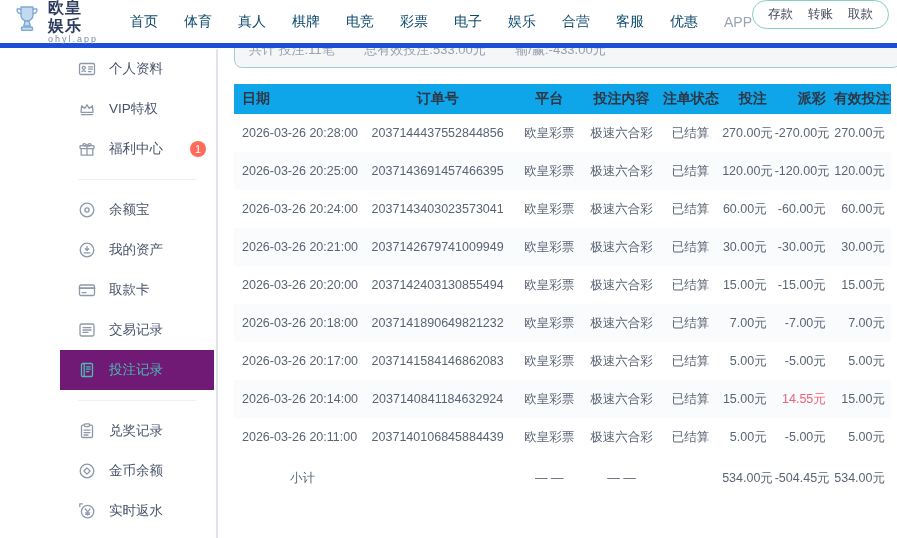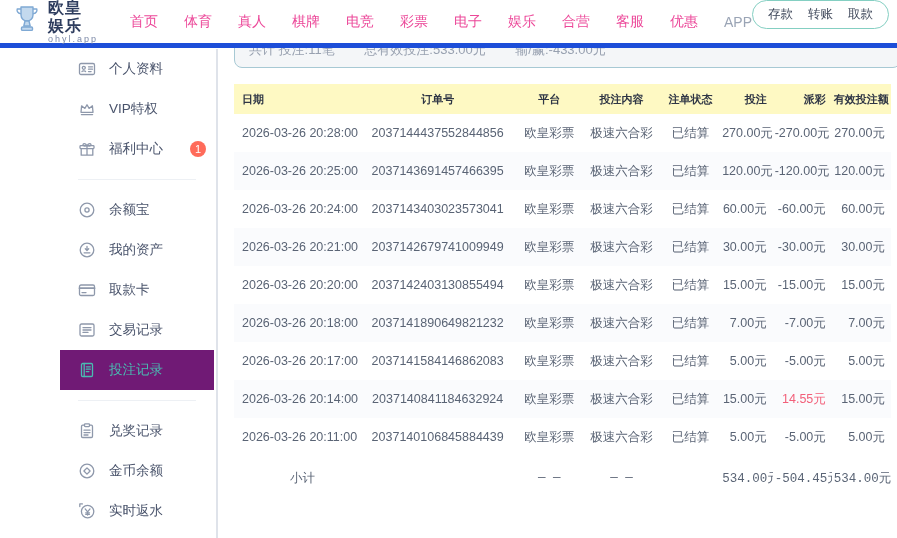--- a/index.html
+++ b/index.html
@@ -7,21 +7,21 @@
     font-family:"Liberation Sans","DejaVu Sans",sans-serif; }
   .app { position:relative; width:897px; height:538px; background:#fff; }
 
   
   header { position:relative; z-index:10; height:48px; background:#fff;
     display:flex; padding-left:12px; border-bottom:5px solid #1d4ed8; }
   .logo { display:flex; align-items:center; gap:6px; cursor:pointer; }
   .logo-text-main { font-size:16px; font-weight:bold; color:#2d3c5e; letter-spacing:1px; line-height:1.1; }
   .logo-text-sub { font-size:9px; color:#7d8aa8; letter-spacing:2px; }
   nav { display:flex; align-items:center; gap:26px; margin-left:32px; }
-  nav a { font-size:14px; color:#ec4899; text-decoration:none; cursor:pointer; white-space:nowrap; }
+  nav a { font-size:14px; color:#0c4a6e; text-decoration:none; cursor:pointer; white-space:nowrap; }
   nav a.muted { color:#9aa4b5; }
   .wallet-pill { margin-left:auto; margin-right:14px; height:29px; display:flex; align-items:center;
     gap:15px; padding:0 15px; border:1px solid #84cfc2; border-radius:16px; }
   .wallet-pill a { font-size:12.5px; color:#3c4558; text-decoration:none; cursor:pointer; white-space:nowrap; }
 
   
   aside { position:absolute; left:60px; top:49px; width:154px; background:#fff; }
   .side-item { height:40px; display:flex; align-items:center; gap:13px; padding-left:18px;
     font-size:13.5px; color:#49536b; cursor:pointer; white-space:nowrap; }
   .side-item .ic { width:18px; height:18px; flex:none; color:#8e98ab; display:flex; }
@@ -34,29 +34,29 @@
 
   
   main { position:absolute; left:218px; top:48px; width:679px; height:490px;
     padding:0 6px 0 16px; overflow:hidden; }
   .summary-box { margin-top:-16px; margin-right:-10px; height:36px; padding:8px 14px 0;
     background:#f4f6f8; border:1px solid #a7c9d4; border-radius:8px;
     font-size:13px; color:#98a1b0; white-space:nowrap; overflow:hidden; }
   .summary-box span { margin-right:26px;margin-top:40px; }
 
   table { width:100%; border-collapse:collapse; table-layout:fixed; margin-top:16px; }
-  th { height:30px; background:#fef9c3; font-size:11px; font-weight:bold; color:#2f3645; }
+  th { height:30px; background:#0ea5e9; font-size:14px; font-weight:bold; color:#2f3645; }
   td { height:38px; font-size:12.5px; color:#5a6475; }
   th,td { padding:0 2px; overflow:hidden; white-space:nowrap; }
   .l { text-align:left; padding-left:8px; }
   .c { text-align:center; }
   .r { text-align:right; padding-right:6px; }
   tbody tr:nth-child(even) { background:#fafbfd; }
   tbody tr.subtotal { background:#fff; }
-  tr.subtotal td { height:44px;font-family:Liberation Mono, monospace; }
+  tr.subtotal td { height:44px; }
   td.subtotal-label { padding-left:56px; text-align:left; }
   td.win { color:#f2607a; }
 
   col.c-date{width:19%} col.c-order{width:24%} col.c-plat{width:10%} col.c-cont{width:12%}
   col.c-stat{width:9%} col.c-bet{width:8%} col.c-pay{width:9%} col.c-valid{width:9%}
 </style>
 </head>
 <body>
 
 <div class="app">

